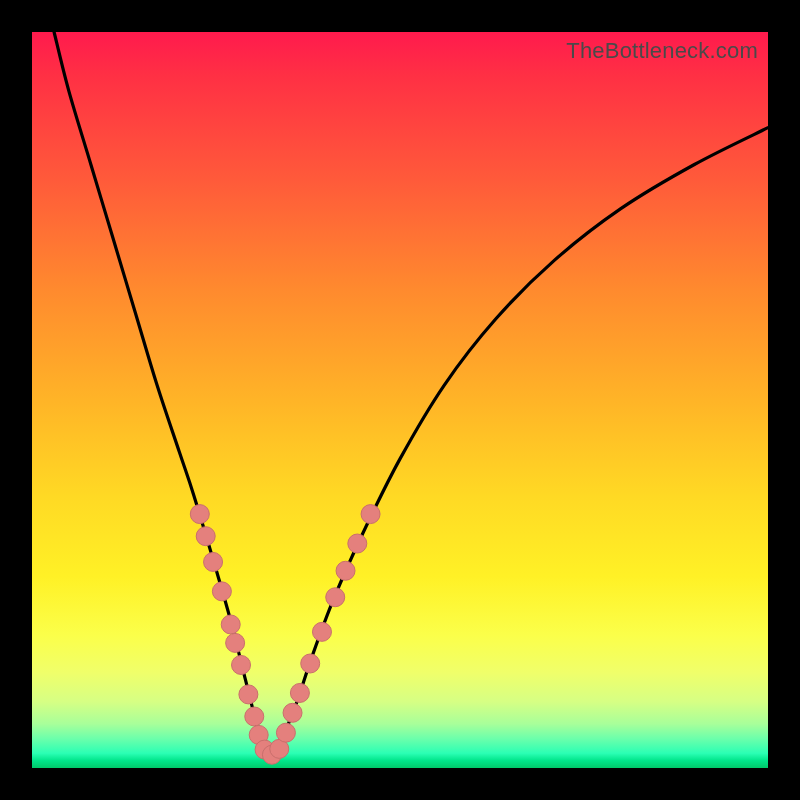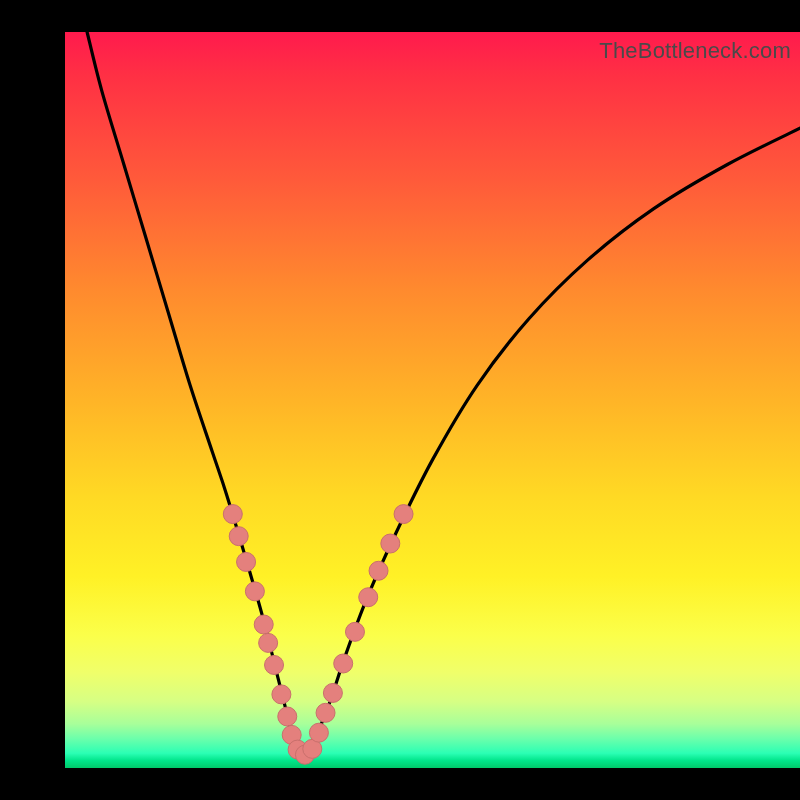--- a/index.html
+++ b/index.html
@@ -11,21 +11,20 @@
     overflow: hidden;
     font-family: Arial, Helvetica, sans-serif;
   }
   .frame {
     position: absolute;
     left: 0;
     top: 0;
     width: 738px;
     height: 800px;
     background: #000;
-    margin-left: 33px;
   }
   .plot {
     position: absolute;
     left: 32px;
     top: 32px;
     width: 736px;
     height: 736px;
     
     background: linear-gradient(
       to bottom,

